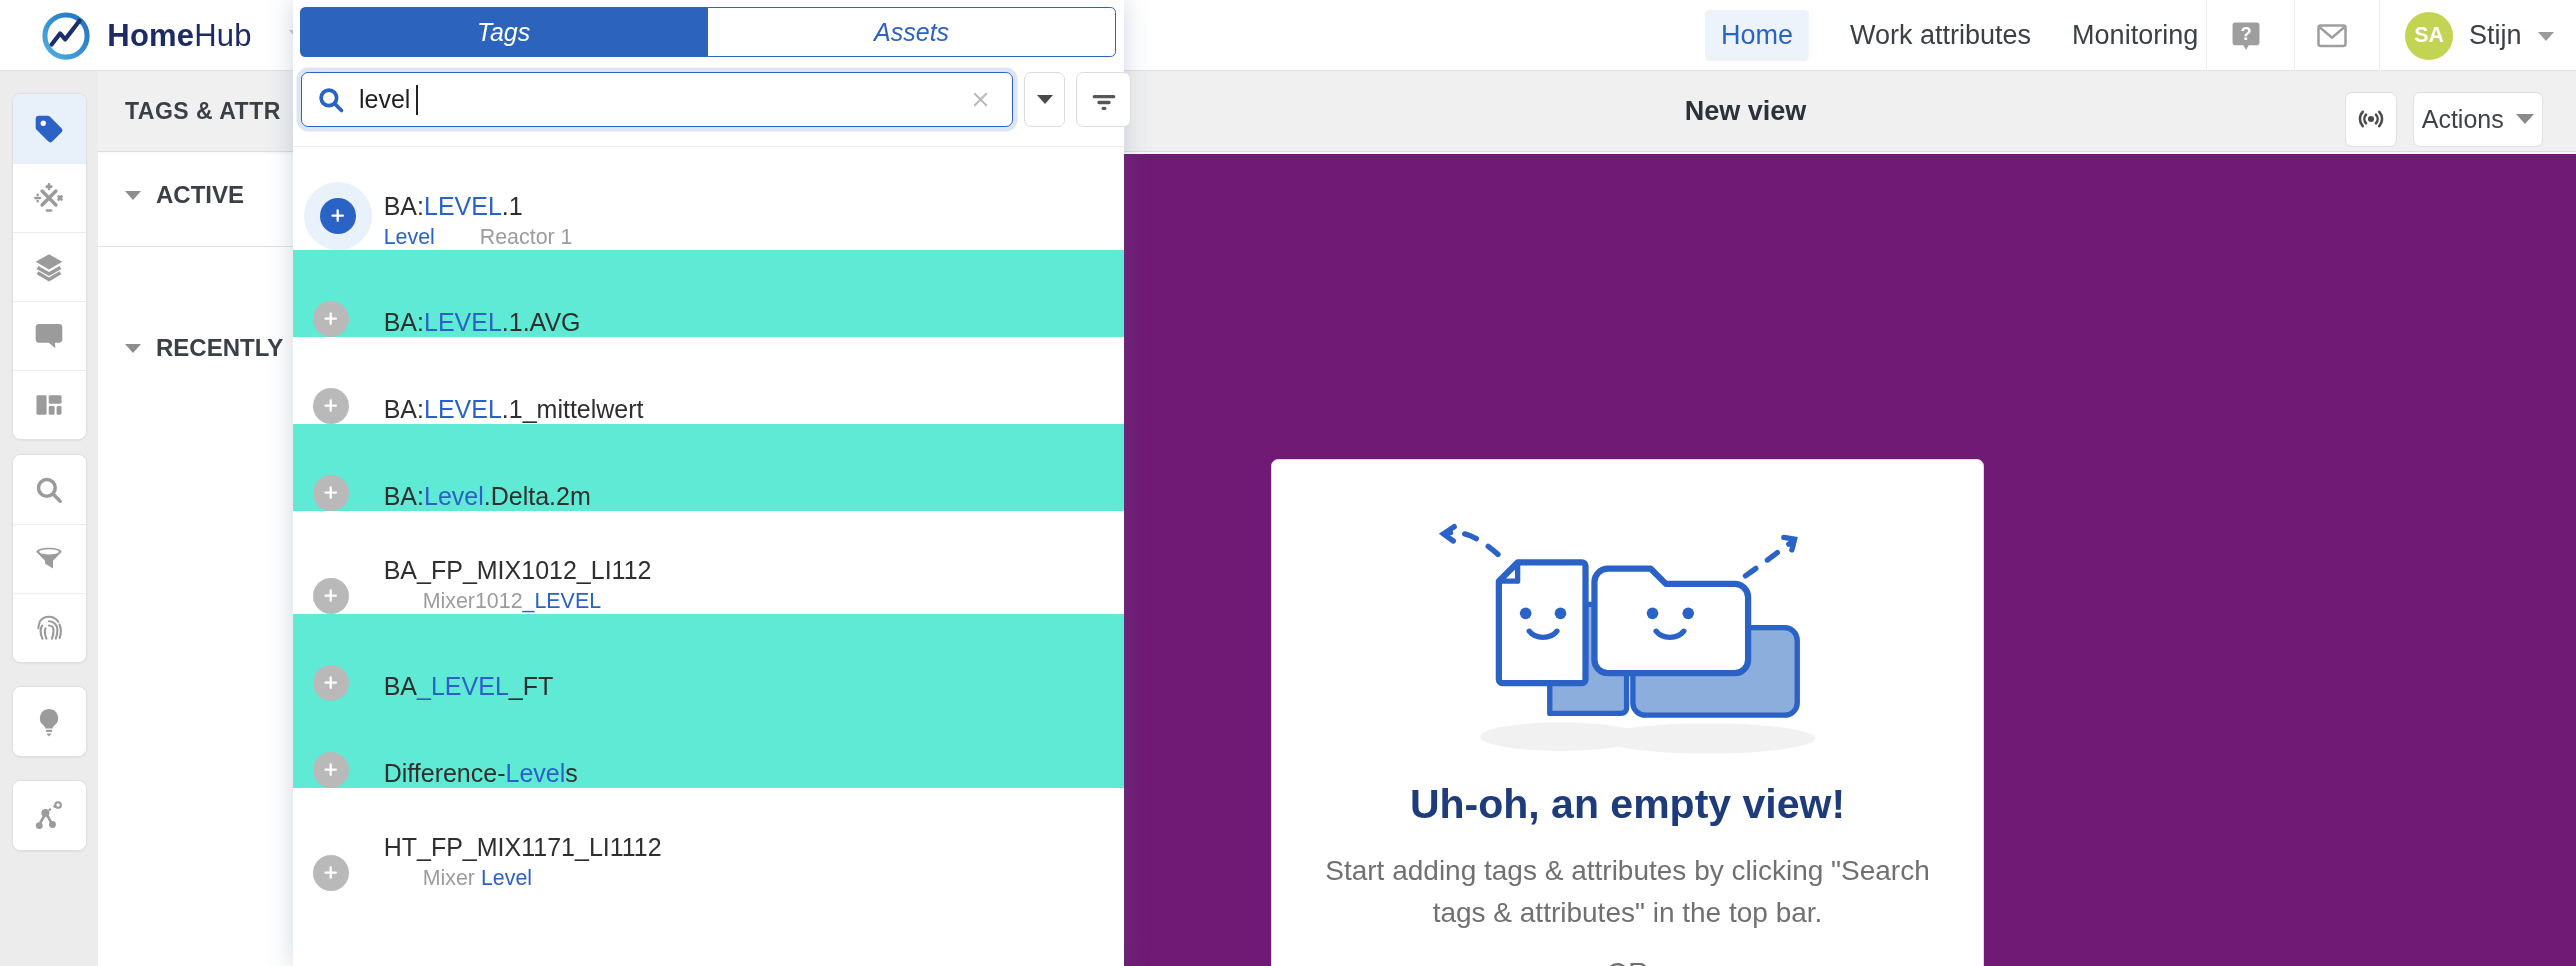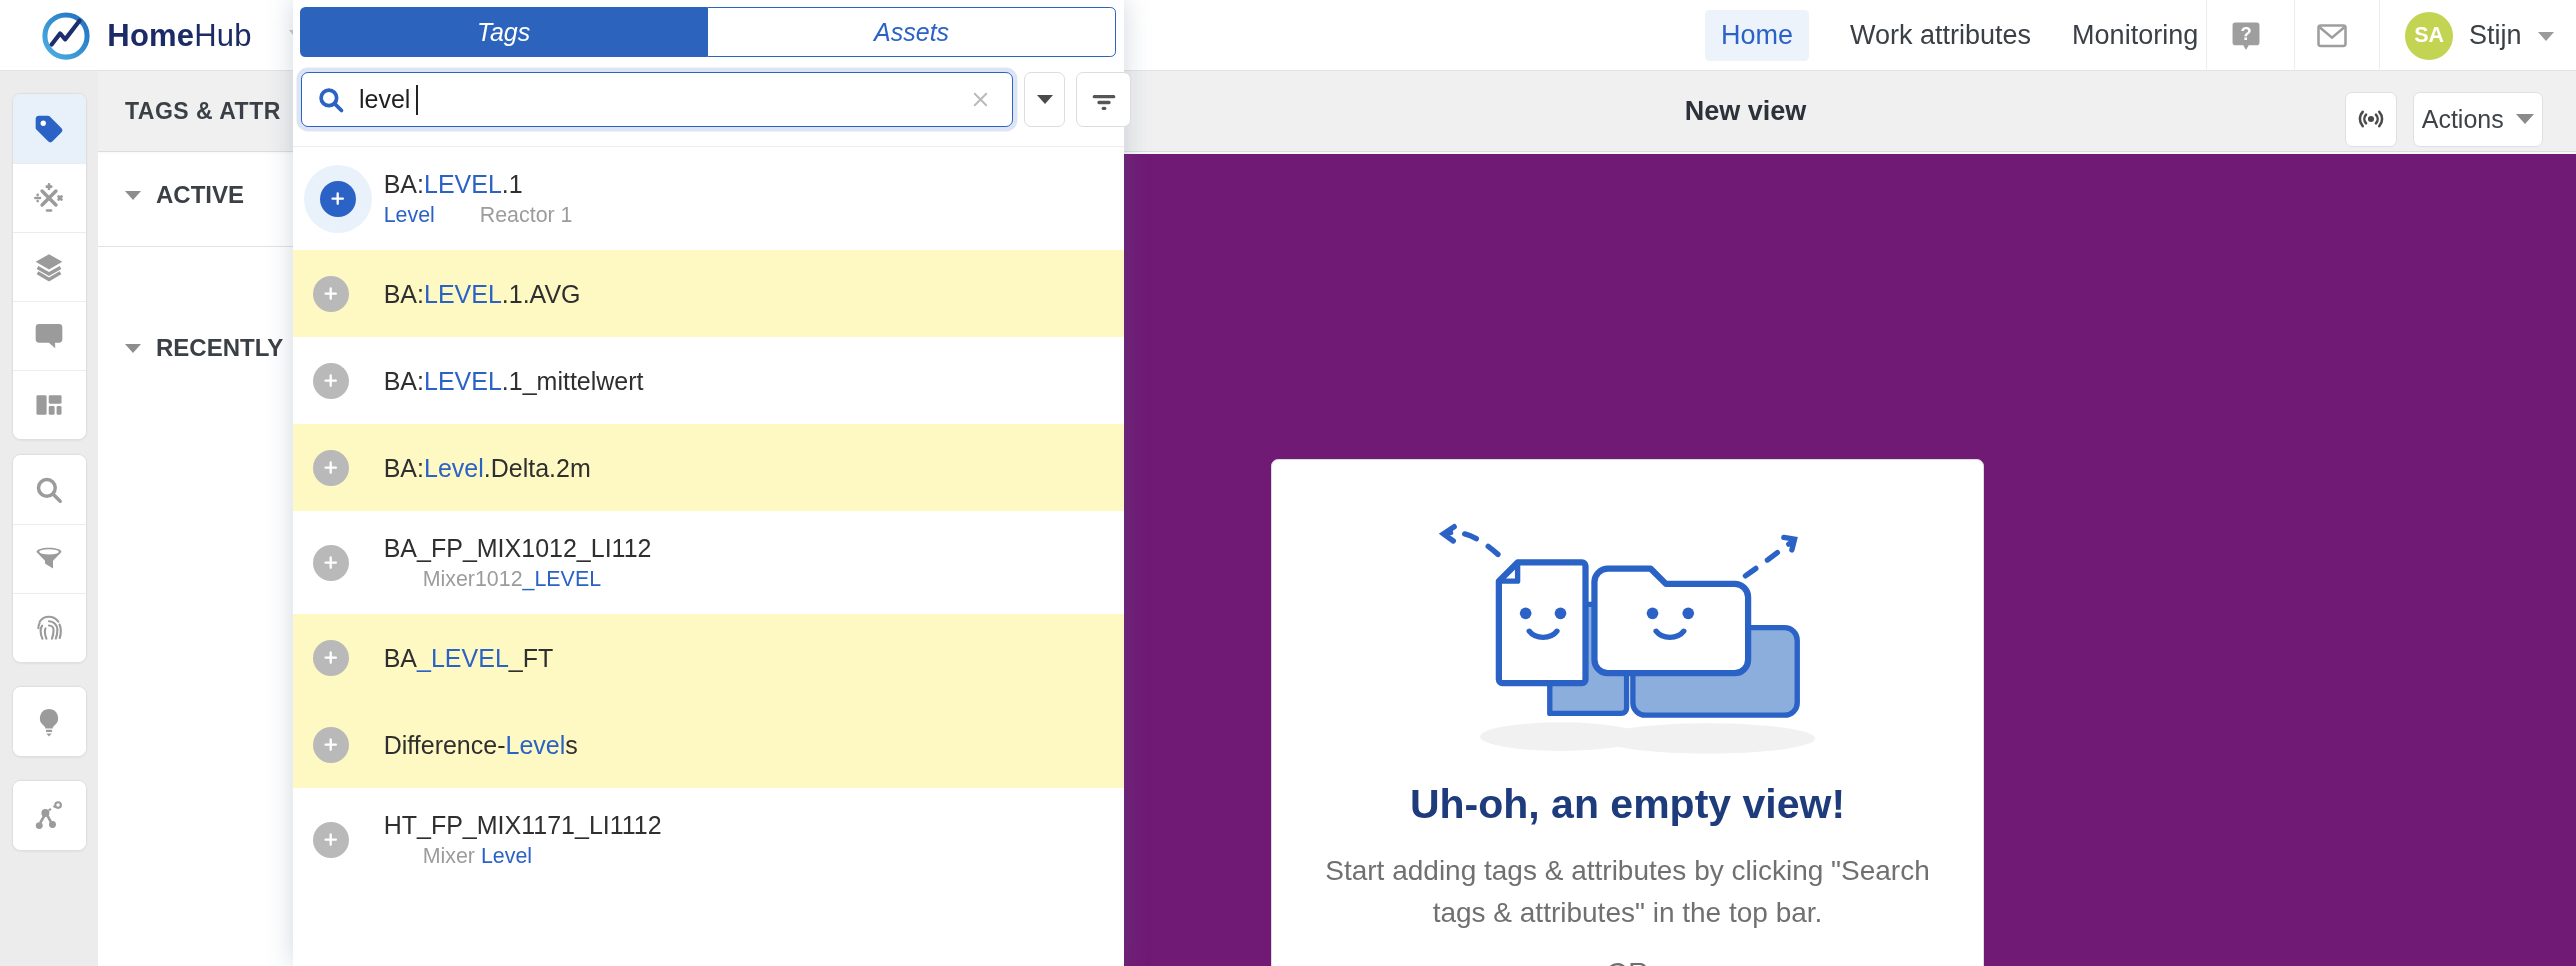--- a/index.html
+++ b/index.html
@@ -73,22 +73,22 @@
   .search-input-wrap { position:absolute; left:0; top:0; width:712px; height:55px; }
   .search-input { width:712px; height:55px; border:1.8px solid var(--blue); border-radius:7.1px; box-shadow:0 0 0 4.5px rgba(83,124,198,.20); padding:0 52px 0 57px; font-size:25px; color:#1f1f1f; font-family:"Liberation Sans", sans-serif; outline:none; background:#fff; }
   .mag { position:absolute; left:15px; top:12.5px; color:var(--blue); }
   .cursor-bar { position:absolute; left:115px; top:12.5px; width:1.8px; height:30px; background:#222; }
   .clear-x { position:absolute; left:668px; top:16px; color:#b9b9b9; cursor:pointer; }
   .caret-btn { position:absolute; left:723px; top:0; width:41px; height:55px; background:#fff; border:0.9px solid #dcdcdc; border-radius:7.1px; display:flex; align-items:center; justify-content:center; cursor:pointer; }
   .caret-btn .tri { border-left-width:8px; border-right-width:8px; border-top-width:9.8px; border-top-color:#4a4a4a; }
   .filter-btn { position:absolute; left:775px; top:0; width:55px; height:55px; background:#fff; border:0.9px solid #dcdcdc; border-radius:7.1px; display:flex; align-items:center; justify-content:center; color:#555; cursor:pointer; }
 
   .results { position:absolute; left:0; top:146px; width:831px; border-top:0.9px solid #ececec; }
-  .row { display:flex; align-items:center; padding-left:19.7px; cursor:pointer; background:#fff; }
-  .row.alt { background:#fef9c3; }
+  .row { display:flex; align-items:flex-end; padding-left:19.7px; cursor:pointer; background:#fff; }
+  .row.alt { background:#5eead4; }
   .row.tall { height:103px; }
   .row.short { height:87px; }
   .plus-wrap { width:71px; min-width:71px; display:flex; align-items:center; justify-content:flex-start; }
   .halo { width:68px; height:68px; border-radius:50%; background:#e9f1fb; display:flex; align-items:center; justify-content:center; margin-left:-9px; }
   .plus-circle { width:36px; height:36px; border-radius:50%; background:#b9b9b9; display:flex; align-items:center; justify-content:center; cursor:pointer; }
   .plus-circle.active { background:var(--blue); }
   .texts { display:flex; flex-direction:column; }
   .title { font-size:25px; line-height:30px; }
   .sub { font-size:21.4px; line-height:25px; margin-top:4.5px; }
   .seg-d { color:#2f2f2f; } .seg-b { color:var(--blue); } .seg-g { color:#9c9c9c;padding-left:39px; }

